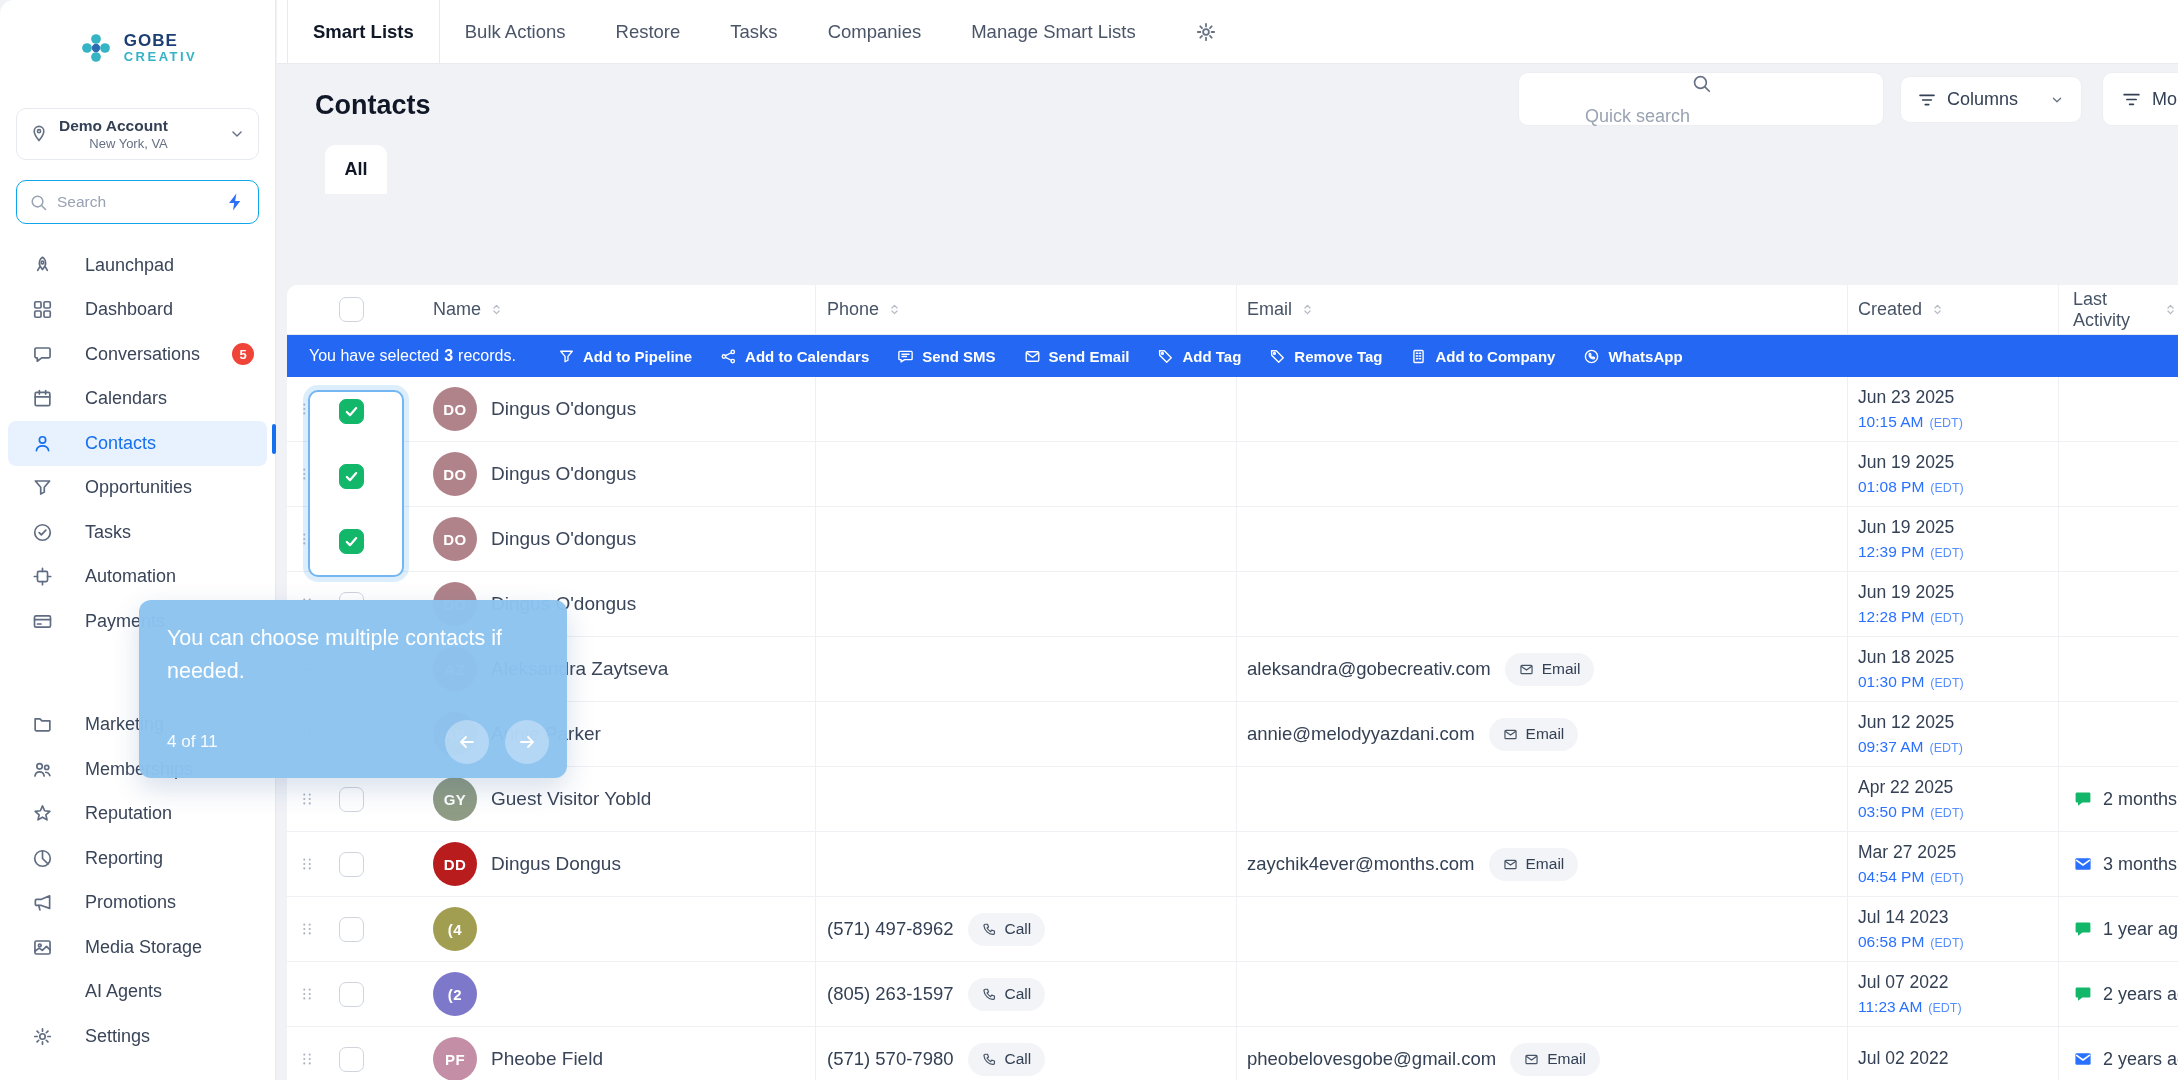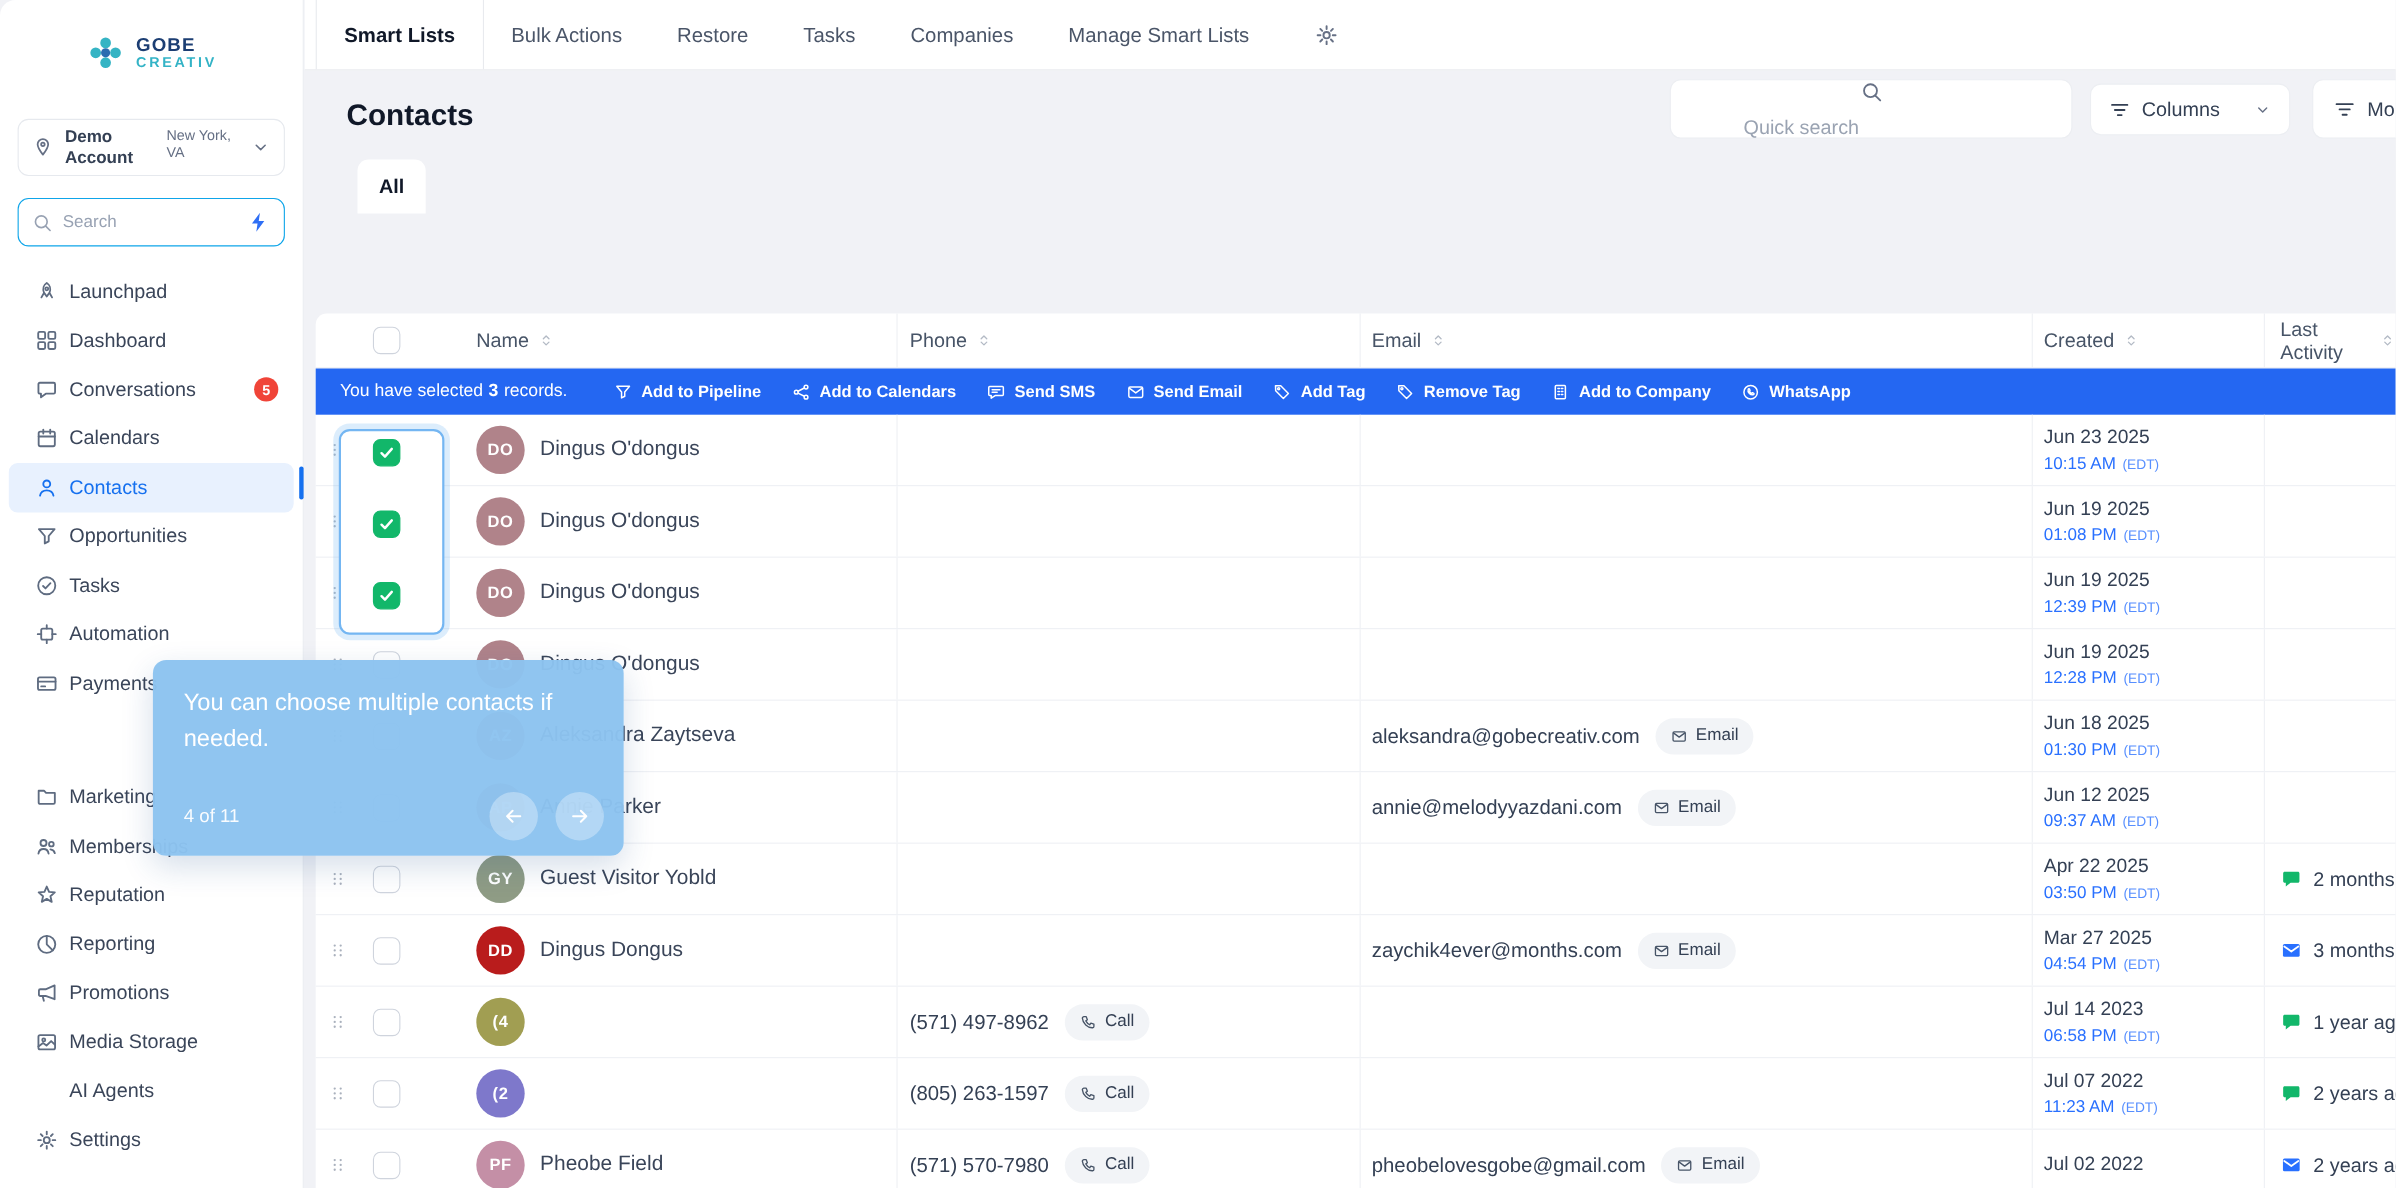--- a/index.html
+++ b/index.html
@@ -15,34 +15,34 @@
   .sidebar{position:absolute;left:0;top:0;width:276px;height:1080px;background:#fff;
     border-right:1px solid #e7e9ee;border-top-left-radius:14px;z-index:5;}
   .logo{display:flex;align-items:center;justify-content:center;gap:10px;margin-top:24px;height:48px;}
   .logo .icon{width:36px;height:36px;}
   .logo-text{display:flex;flex-direction:column;line-height:1.1;}
   .logo-line1{font-size:17px;font-weight:800;color:#1c3e73;letter-spacing:1px;}
   .logo-line2{font-size:13px;font-weight:700;color:#33b3c6;letter-spacing:2.5px;}
   .account-box{margin:36px 16px 0;border:1px solid #e6e9ee;border-radius:10px;height:52px;
     display:flex;align-items:center;gap:10px;padding:0 12px;cursor:pointer;background:#fff;}
   .account-box .icon{color:#667085;}
-  .account-texts{display:flex;flex-direction:row;line-height:1.25;}
+  .account-texts{display:flex;flex-direction:column;line-height:1.25;text-align:right;}
   .account-name{font-size:15.5px;font-weight:600;color:#344054;}
   .account-loc{font-size:13px;color:#667085;}
   .account-box .chev{margin-left:auto;width:18px;height:18px;color:#667085;}
   .side-search{margin:20px 16px 0;height:44px;border:1px solid #0ea5e9;border-radius:10px;
     display:flex;align-items:center;background:#fff;padding:0 12px;gap:9px;}
   .side-search .s-icon{width:19px;height:19px;color:#98a2b3;}
   .side-search input{border:none;outline:none;flex:1;font-size:15.5px;color:#344054;background:transparent;
     font-family:inherit;min-width:0;}
   .side-search input::placeholder{color:#98a2b3;}
   .side-search .ai{width:22px;height:22px;color:#2f6ff5;}
   .nav{margin-top:19px;display:flex;flex-direction:column;}
   .nav-gap{height:40px;}
-  .nav-item{position:relative;height:44.5px;display:flex;align-items:center;gap:10px;
+  .nav-item{position:relative;height:44.5px;display:flex;align-items:center;gap:32px;
     padding:0 14px 0 24px;margin:0 8px;border-radius:8px;cursor:pointer;}
   .nav-item .icon{width:21px;height:21px;color:#5f6c81;}
   .nav-label{font-size:18px;color:#3a4559;font-weight:500;white-space:nowrap;}
   .nav-item.active{background:#e8f1fe;}
   .nav-item.active .icon{color:#1570ef;}
   .nav-item.active .nav-label{color:#1570ef;}
   .badge{margin-left:auto;background:#f04438;color:#fff;font-size:13px;font-weight:700;
     min-width:22px;height:22px;border-radius:11px;display:flex;align-items:center;justify-content:center;padding:0 6px;}
   .active-edge{position:absolute;left:272px;top:424px;width:4px;height:30px;background:#1570ef;border-radius:3px;}
 

